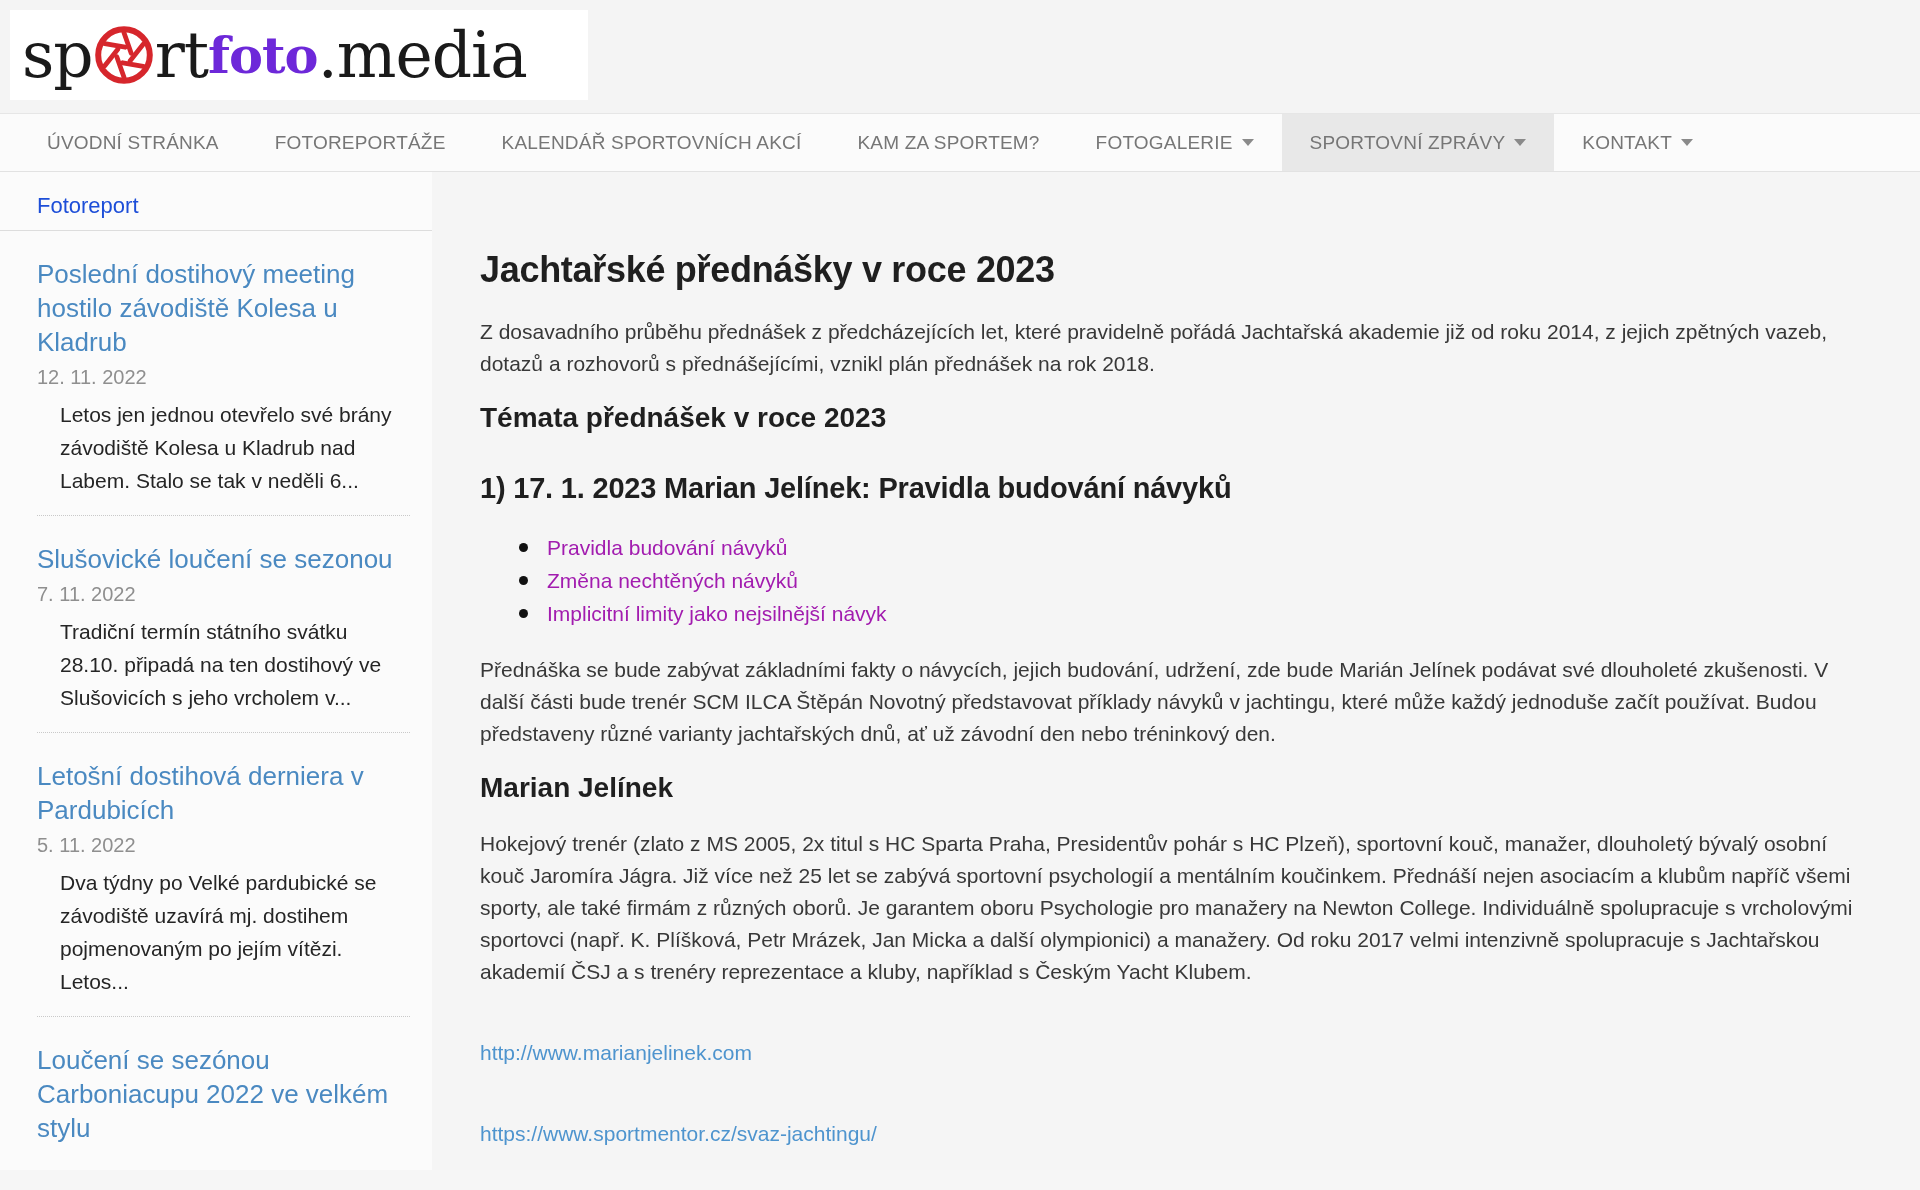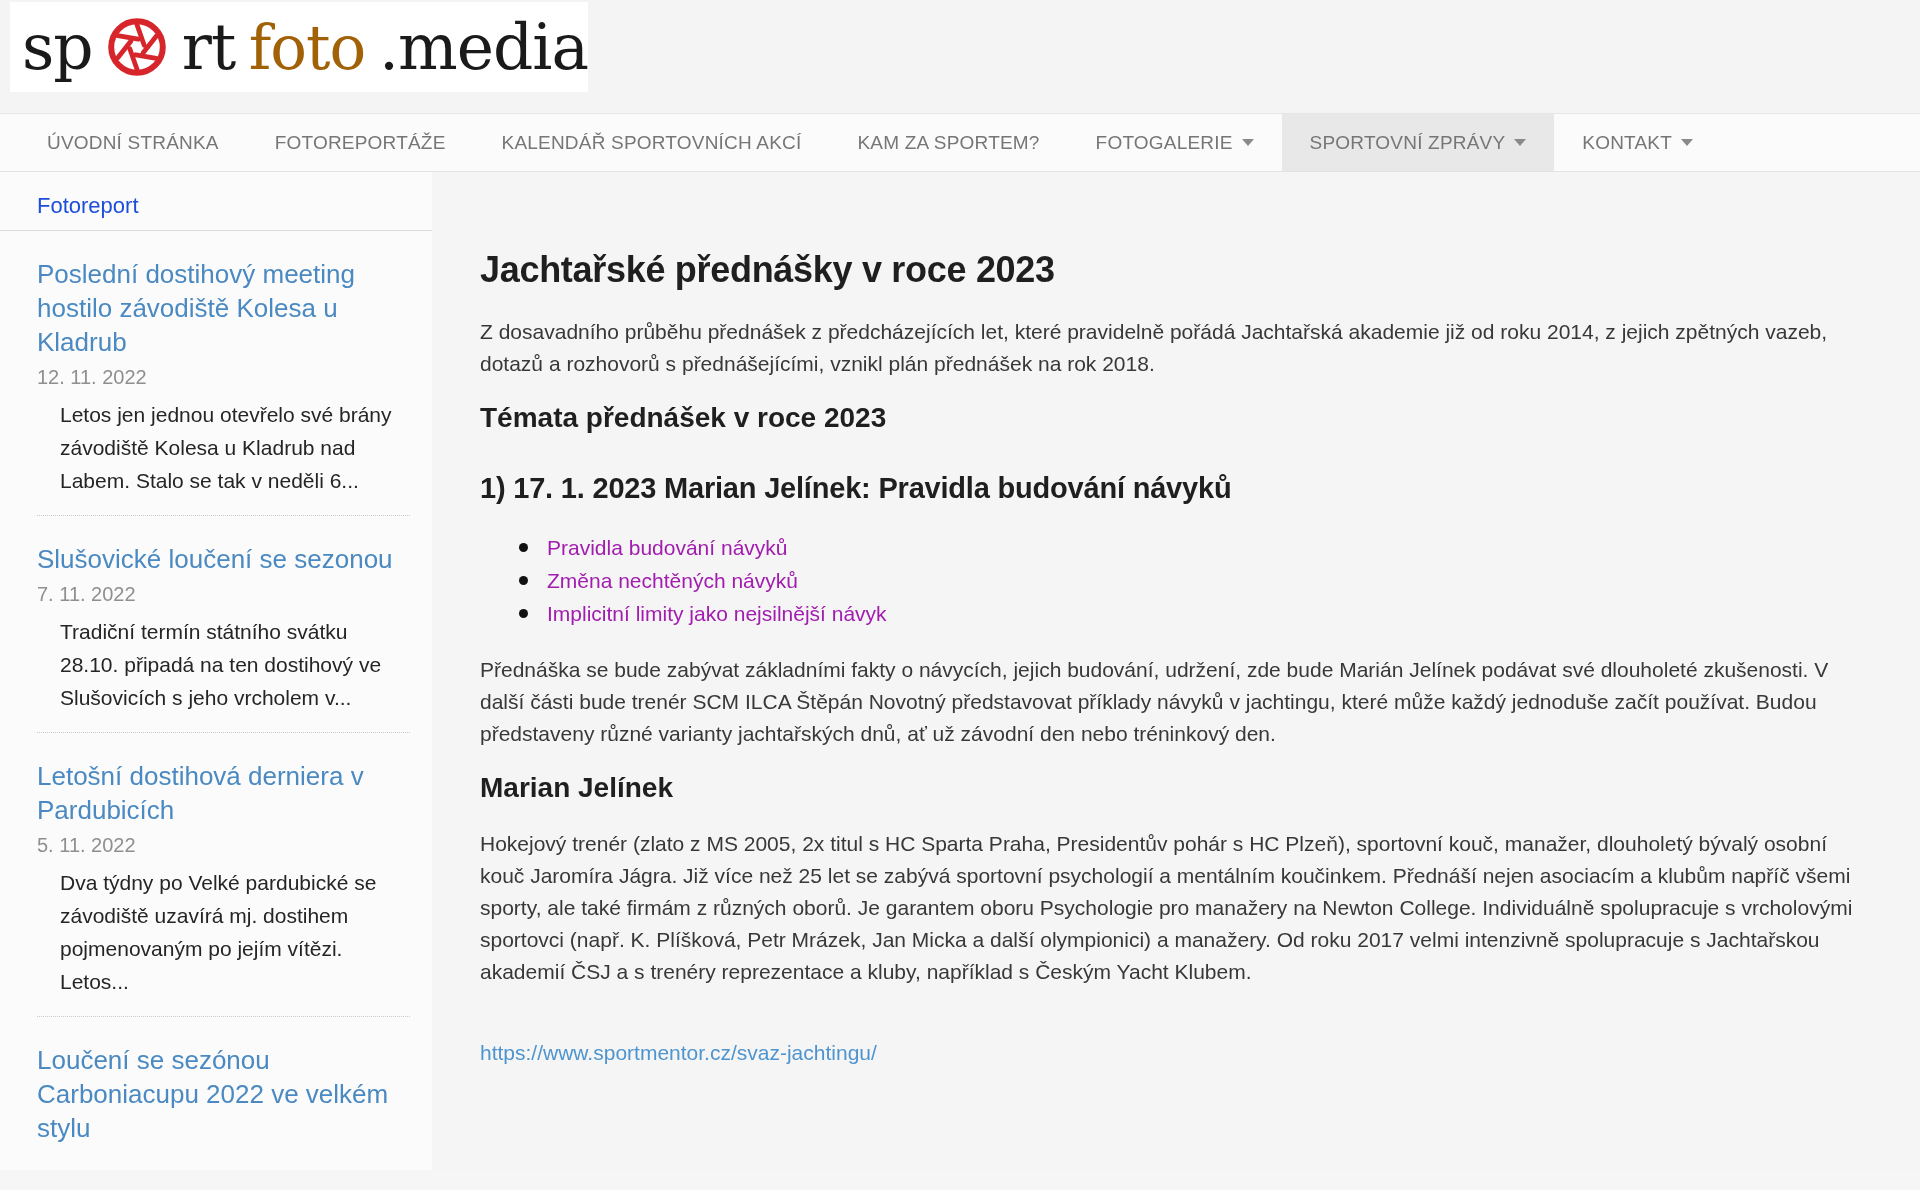--- a/index.html
+++ b/index.html
@@ -5,31 +5,31 @@
   * { margin:0; padding:0; box-sizing:border-box; }
   html,body { width:1920px; height:1190px; overflow:hidden; }
   body {
     font-family:"Liberation Sans","DejaVu Sans",sans-serif;
     background:#f6f6f6; color:#333;
   }
 
   
   .header { height:113px; position:relative; background:#f4f4f4; }
   .logo-box {
-    position:absolute; left:10px; top:2px; width:578px; height:90px;
+    position:absolute; left:10px; top:10px; width:578px; height:90px;
     background:#ffffff; display:flex; align-items:center; padding-left:12px;
-    cursor:pointer; white-space:nowrap;justify-content:space-between;
+    cursor:pointer; white-space:nowrap;
   }
   .logo-box .lg {
     font-family:"DejaVu Serif","Liberation Serif",serif;
     font-size:63px; color:#1a1a1a; letter-spacing:-1px;
   }
   .logo-box .lg-accent {
     font-family:"DejaVu Serif","Liberation Serif",serif;
-    font-weight:normal; font-size:61px; color:#a16207; letter-spacing:-1px;
+    font-weight:bold; font-size:51px; color:#6d28d9; letter-spacing:-1px;
   }
   .aperture { display:inline-block; width:60px; height:60px; margin:0 1px; vertical-align:-8px; }
 
   
   .nav {
     height:59px; background:#fbfbfb;
     border-top:1px solid #e6e6e6; border-bottom:1px solid #e2e2e2;
     display:flex; align-items:stretch; padding-left:19px;
   }
   .nav-item {
@@ -170,18 +170,21 @@
       <li>Implicitní limity jako nejsilnější návyk</li>
     </ul>
 
     <p>Přednáška se bude zabývat základními fakty o návycích, jejich budování, udržení, zde bude Marián Jelínek podávat své dlouholeté zkušenosti. V další části bude trenér SCM ILCA Štěpán Novotný představovat příklady návyků v jachtingu, které může každý jednoduše začít používat. Budou představeny různé varianty jachtařských dnů, ať už závodní den nebo tréninkový den.</p>
 
     <h2 class="h-mid">Marian Jelínek</h2>
 
     <p>Hokejový trenér (zlato z MS 2005, 2x titul s HC Sparta Praha, Presidentův pohár s HC Plzeň), sportovní kouč, manažer, dlouholetý bývalý osobní kouč Jaromíra Jágra. Již více než 25 let se zabývá sportovní psychologií a mentálním koučinkem. Přednáší nejen asociacím a klubům napříč všemi sporty, ale také firmám z různých oborů. Je garantem oboru Psychologie pro manažery na Newton College. Individuálně spolupracuje s vrcholovými sportovci (např. K. Plíšková, Petr Mrázek, Jan Micka a další olympionici) a manažery. Od roku 2017 velmi intenzivně spolupracuje s Jachtařskou akademií ČSJ a s trenéry reprezentace a kluby, například s Českým Yacht Klubem.</p>
 
     <p class="plink-wrap">
+      <a class="plink" href="#">http://www.marianjelinek.com</a>
+    </p>
+    <p class="plink-wrap">
       <a class="plink" href="#">https://www.sportmentor.cz/svaz-jachtingu/</a>
     </p>
 
   </main>
 
 </div>
 
 </body></html>

